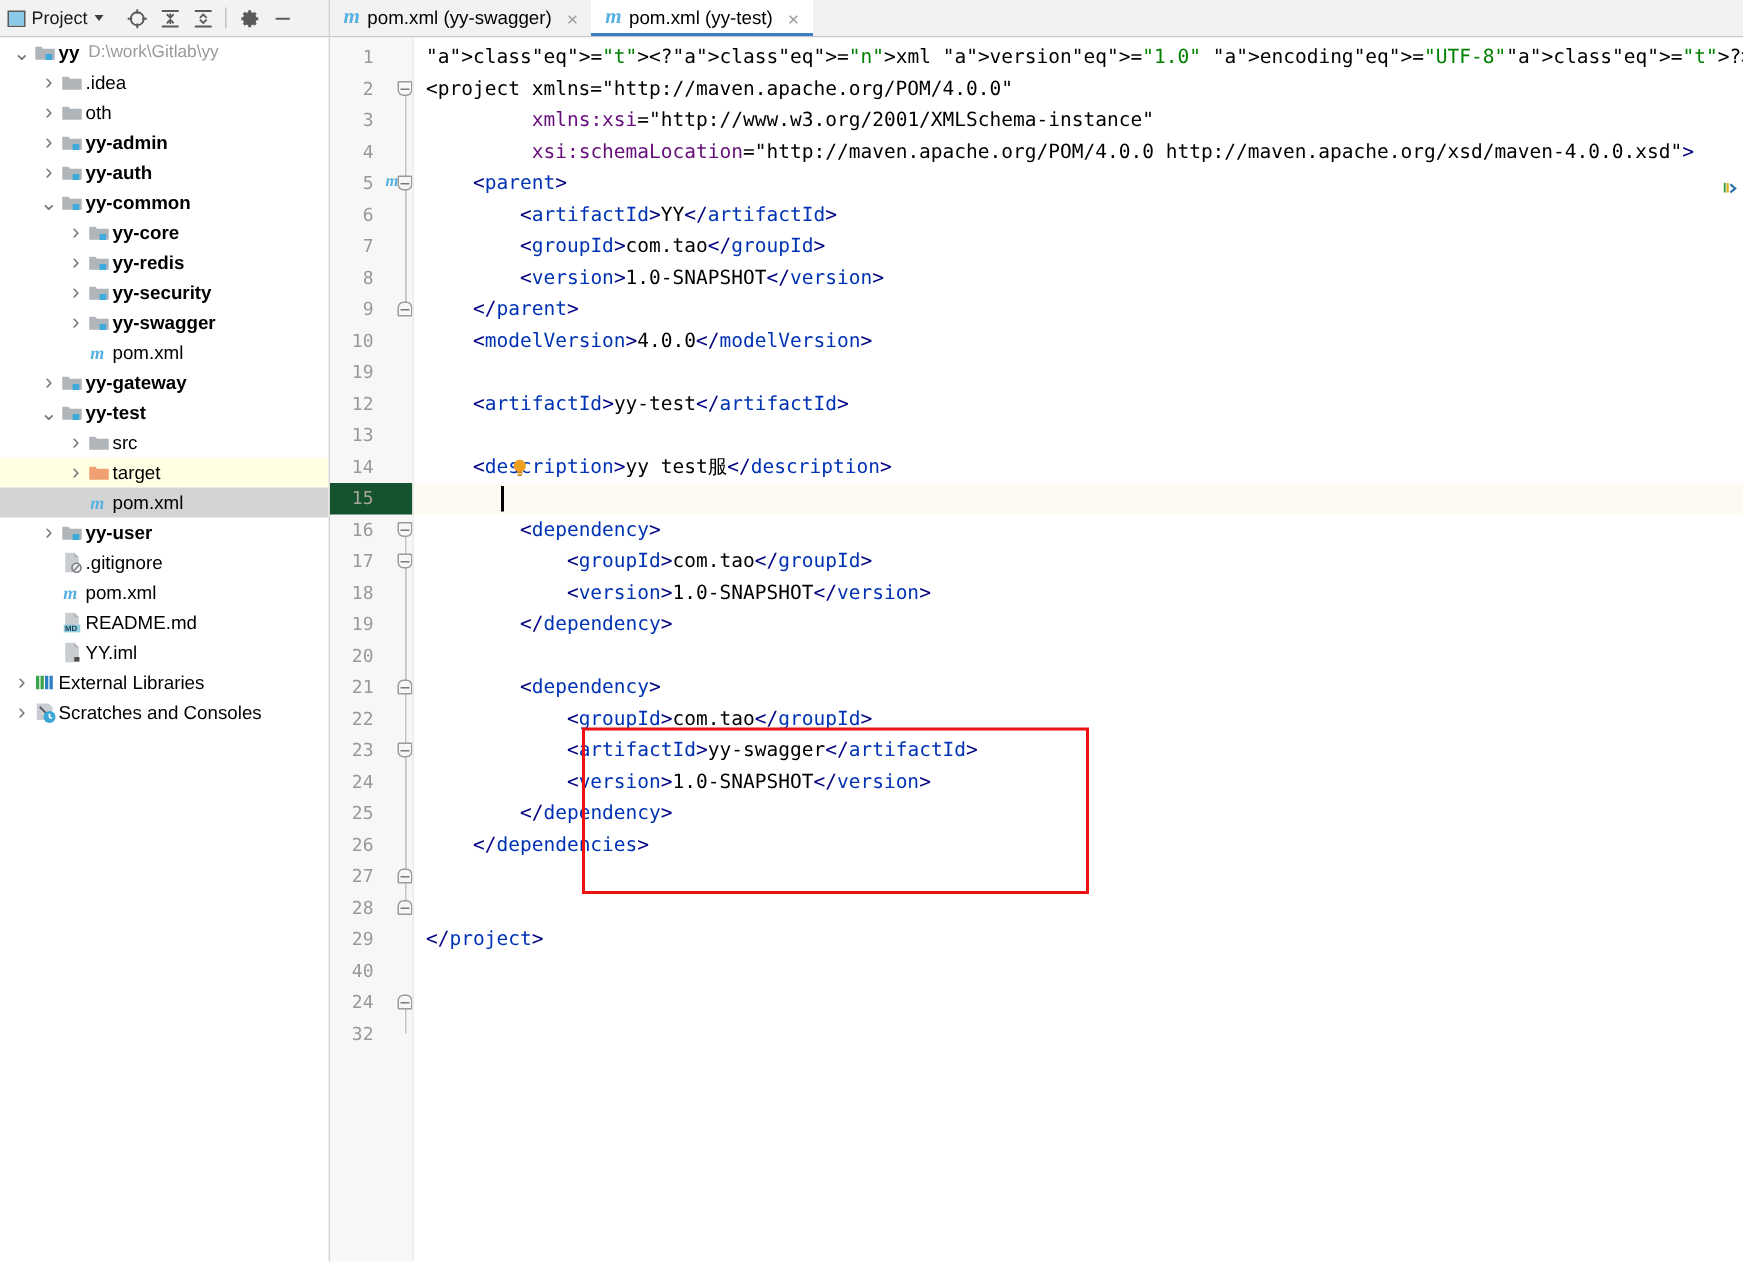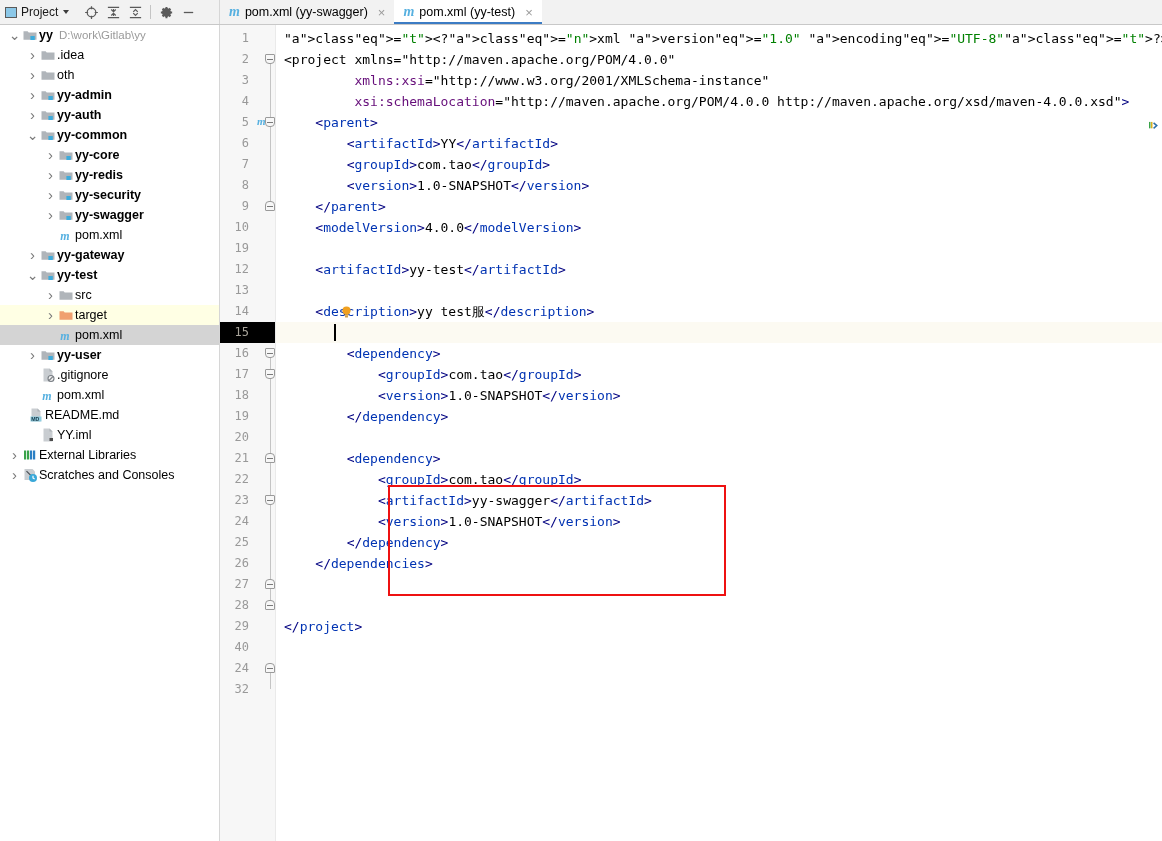--- a/index.html
+++ b/index.html
@@ -68,21 +68,21 @@
   .fld{display:block;}
 
   
   .editor{flex:1;min-width:0;background:#ffffff;position:relative;overflow:hidden;display:flex;}
   .gutter{
     width:55px;flex:0 0 55px;background:#f7f7f7;position:relative;
     font-family:"DejaVu Sans Mono","Liberation Mono",monospace;font-size:12px;color:#999999;
     box-sizing:border-box;
   }
   .gutter .gline{height:21px;line-height:21px;text-align:right;padding-right:26px;box-sizing:border-box;position:relative;}
-  .gutter .gline.cur{background:#000000;color:#a8a49a;}
+  .gutter .gline.cur{background:#14532d;color:#a8a49a;}
   .fold-rail{position:absolute;left:45px;top:0;width:10px;bottom:0;}
   .fold{position:absolute;left:0px;width:10px;height:10px;box-sizing:border-box;border:1px solid #9a9a9a;background:#f7f7f7;cursor:pointer;}
   .fold.top{border-radius:1px 1px 4px 4px;}
   .fold.bot{border-radius:4px 4px 1px 1px;}
   .fold:before{content:"";position:absolute;left:1px;right:1px;top:4px;height:1px;background:#7a7a7a;}
   .fold-line{position:absolute;left:4.5px;width:1px;background:#c4c4c4;}
   .mvnmark{position:absolute;right:4px;top:3px;font-family:"Liberation Serif",serif;font-style:italic;font-weight:bold;font-size:11px;color:#56b0e0;line-height:1;}
 
   .code{
     position:relative;flex:1;min-width:0;overflow:hidden;
@@ -355,21 +355,21 @@
         </div>
         <div class="trow" style="padding-left: 26px;">
           <span class="twist none" style="font-size: 15px; line-height: 12px;"></span>
           <span class="ticon">
             <svg width="16" height="16" viewBox="0 0 16 16" class="fld">
               <text x="2.2" y="12.5" fill="#56b0e0" font-family="Liberation Serif, serif" font-style="italic" font-weight="bold" font-size="12">m</text>
             </svg>
           </span>
           <span class="tlabel">pom.xml</span>
         </div>
-        <div class="trow" style="padding-left: 14px;">
+        <div class="trow" style="padding-left: 26px;">
           <span class="twist none" style="font-size: 15px; line-height: 12px;"></span>
           <span class="ticon">
             <svg width="16" height="16" viewBox="0 0 16 16" class="fld">
               <path d="M3.5 1.5h6l3 3v10h-9z" fill="#c9cdd1"></path>
               <path d="M9.5 1.5v3h3" fill="#aeb3b8"></path>
               <rect x="2.5" y="9.5" width="11" height="5" fill="#8fcde0"></rect>
               <text x="3.3" y="13.8" fill="#204050" font-family="Liberation Sans, sans-serif" font-weight="bold" font-size="5.2">MD</text>
             </svg>
           </span>
           <span class="tlabel">README.md</span>

